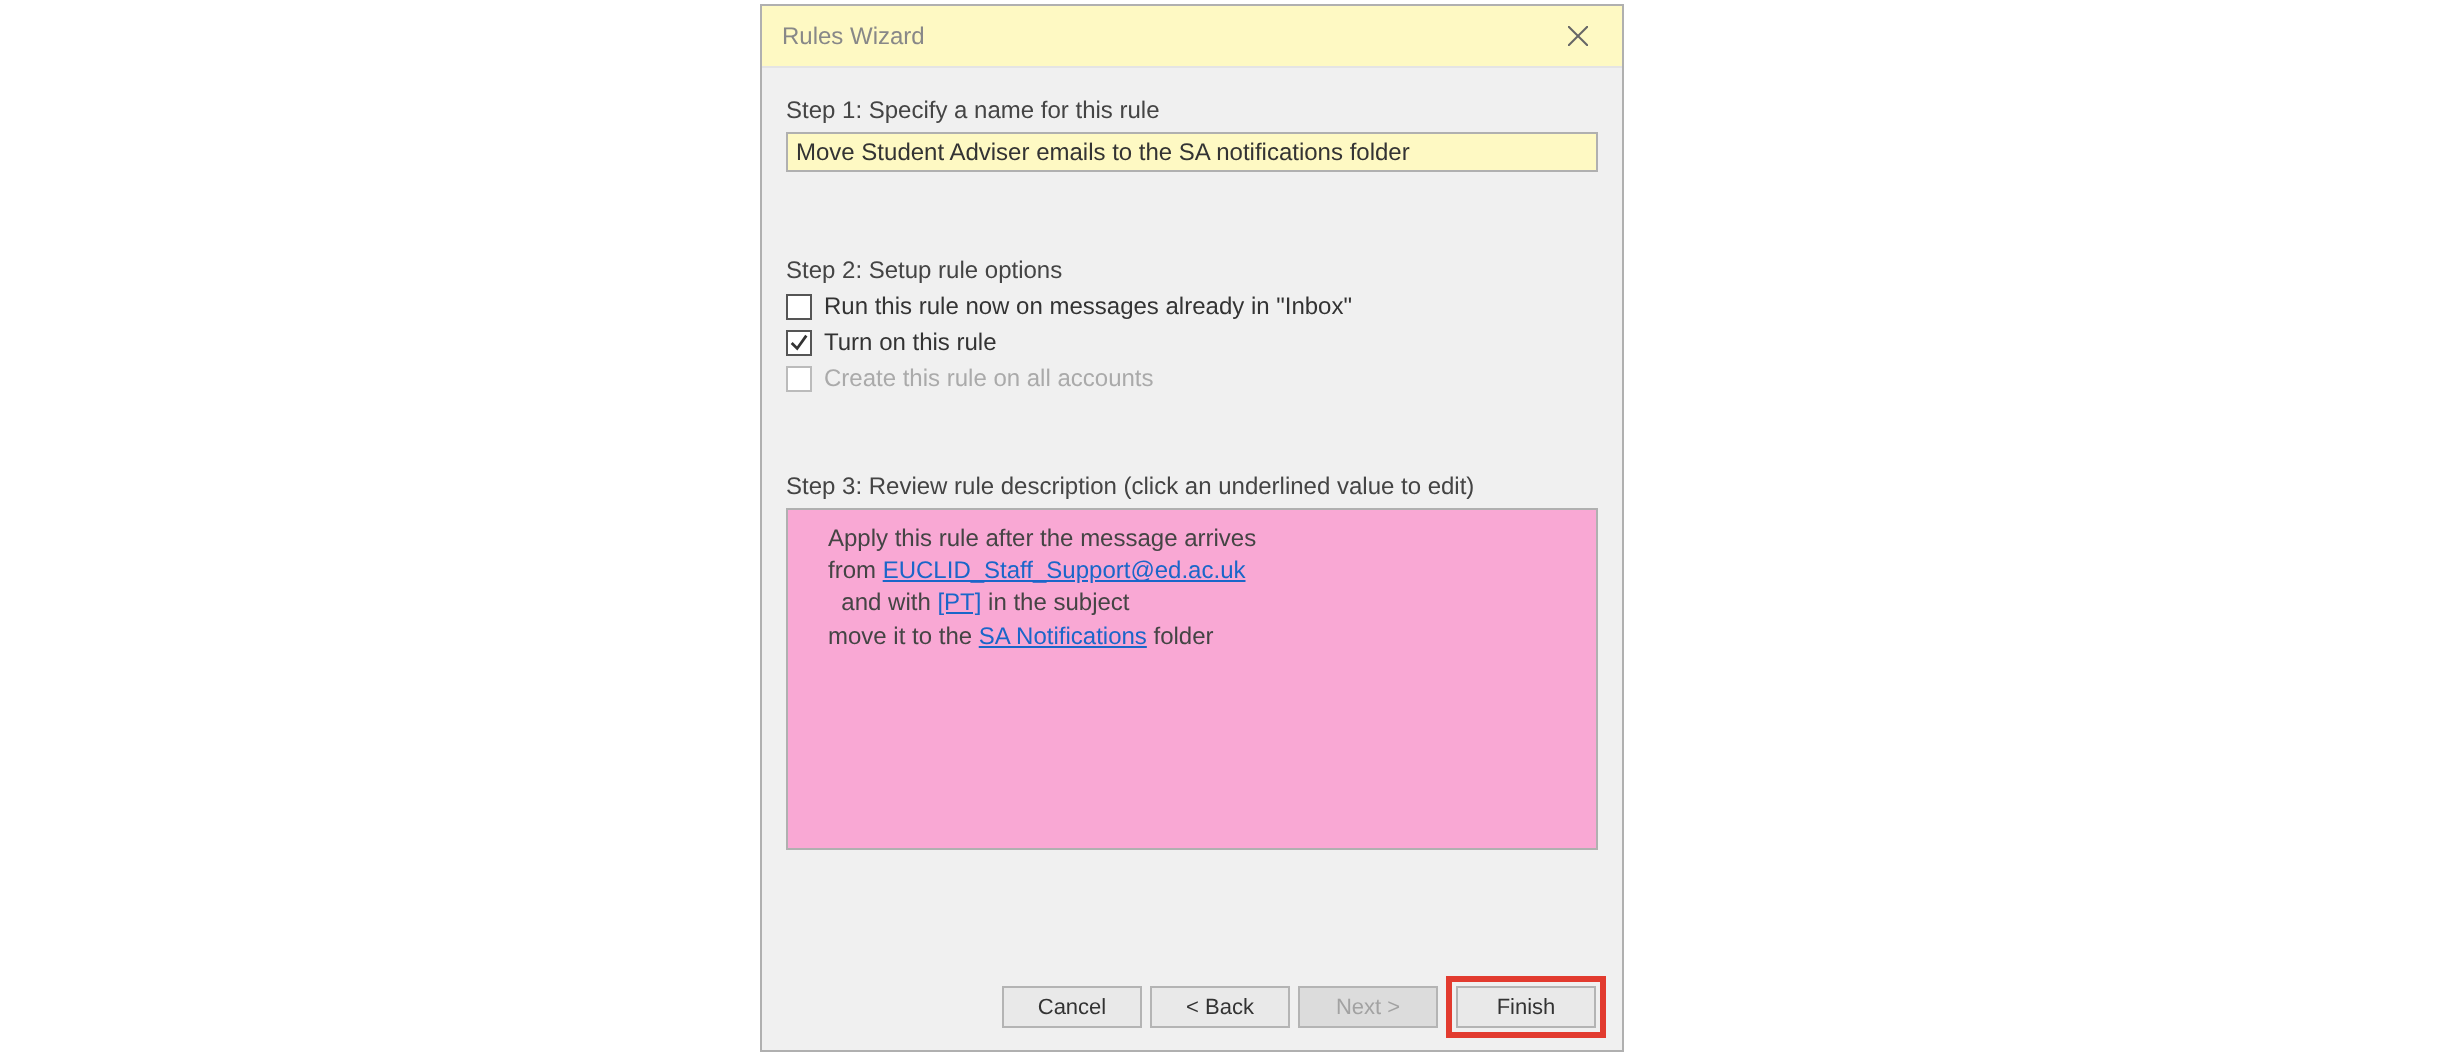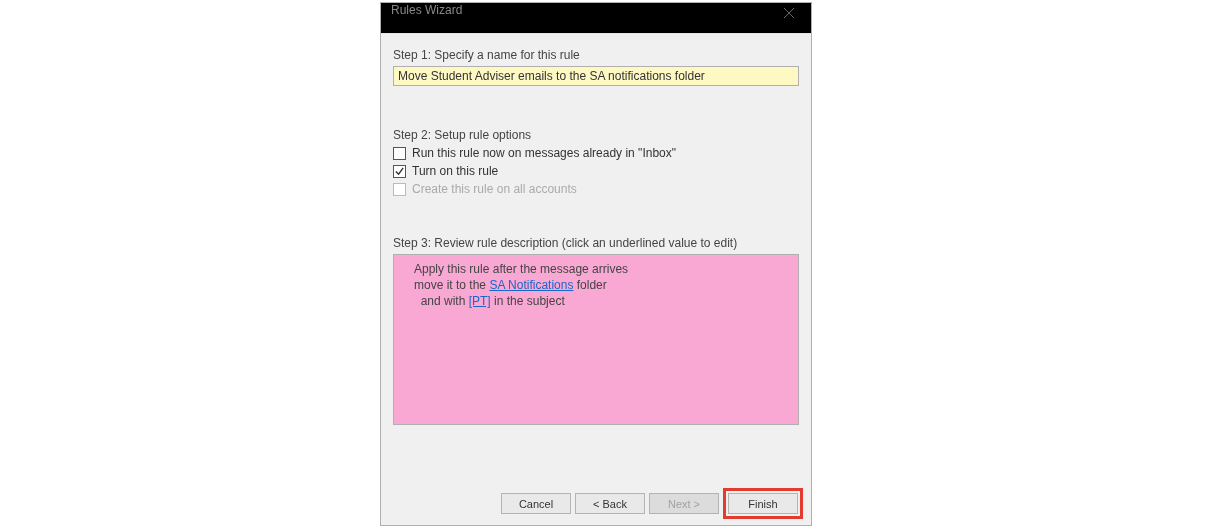--- a/index.html
+++ b/index.html
@@ -18,22 +18,23 @@
     left: 380px;
     top: 2px;
     width: 432px;
     height: 524px;
     background: #f0f0f0;
     border: 1px solid #b0b0b0;
     box-sizing: border-box;
   }
   .titlebar {
     height: 30px;
-    background: #000000;
-    display: flex;
+    background: #fef9c3;
+    display: flex;
+    align-items: center;
     justify-content: space-between;
     padding: 0 8px 0 10px;
     border-bottom: 1px solid #e4e4e4;
   }
   .titlebar .title {
     color: #888;
     font-size: 12px;
   }
   .close-btn {
     width: 28px;
@@ -178,24 +179,27 @@
       <span class="cb disabled"></span>
       <span class="cb-label disabled">Create this rule on all accounts</span>
     </div>
 
     <div class="gap-md"></div>
 
     <div class="step-label">Step 3: Review rule description (click an underlined value to edit)</div>
     <div class="desc-box">
       <div>Apply this rule after the message arrives</div>
       <div>
-        <span>move it to the </span><span class="link">SA Notifications</span><span> folder</span>
+        <span>from </span><span class="link">EUCLID_Staff_Support@ed.ac.uk</span>
       </div>
       <div>
         <span style="white-space:pre;">  and with </span><span class="link">[PT]</span><span> in the subject</span>
+      </div>
+      <div>
+        <span>move it to the </span><span class="link">SA Notifications</span><span> folder</span>
       </div>
     </div>
   </div>
 
   <div class="footer">
     <span class="btn">Cancel</span>
     <span class="btn">&lt; Back</span>
     <span class="btn disabled">Next &gt;</span>
     <span class="finish-wrap">
       <span class="btn">Finish</span>

